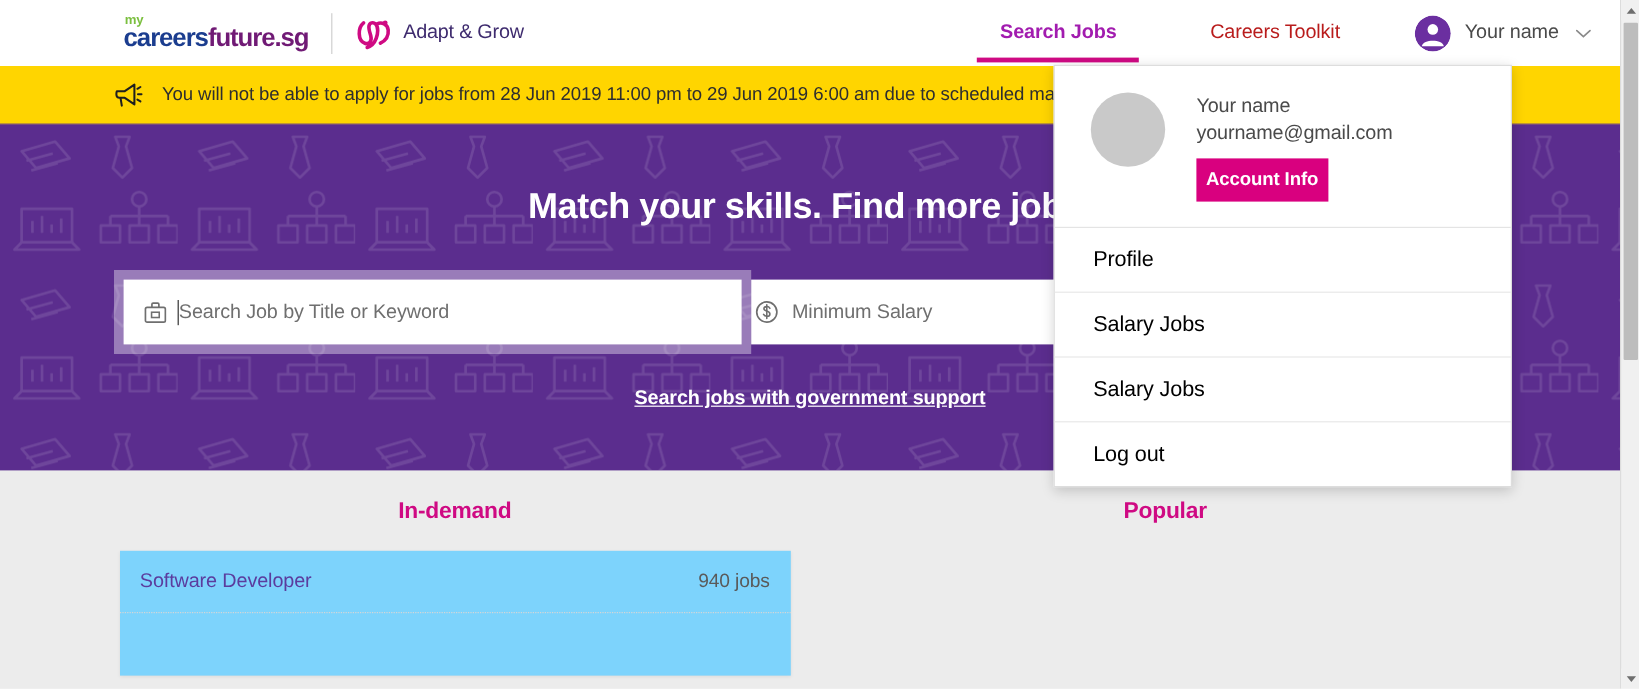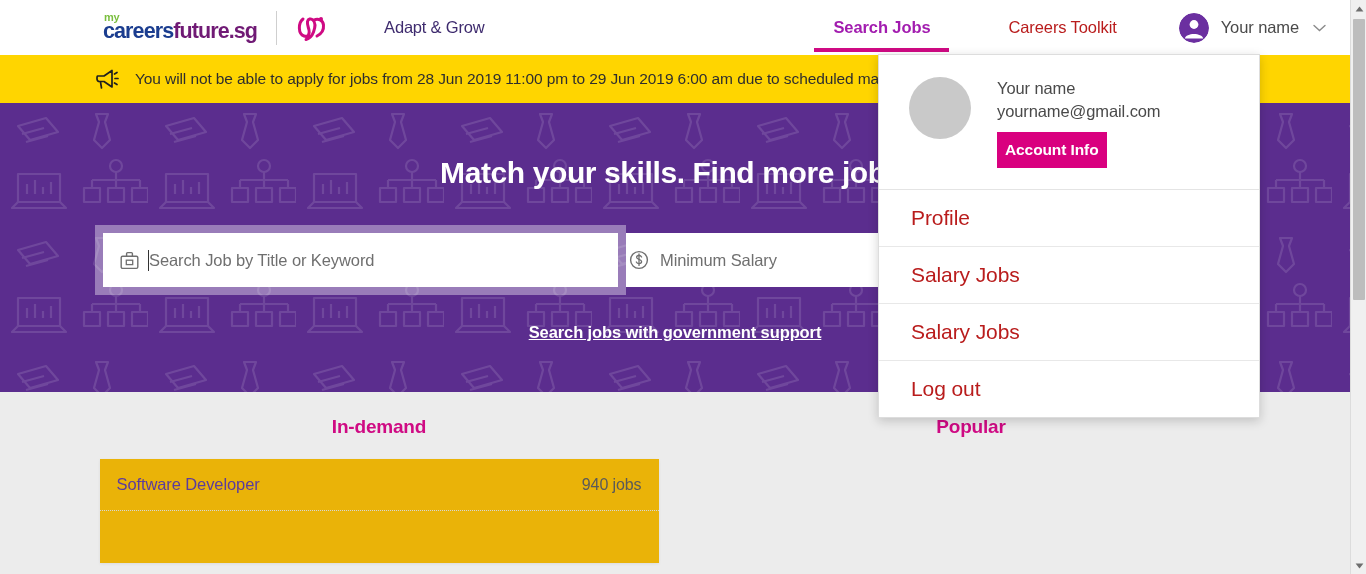--- a/index.html
+++ b/index.html
@@ -56,21 +56,21 @@
     display: block;
   }
   .mcf-careers { color: #1b3d8f; }
   .mcf-future { color: #701a75; }
   .logo-divider {
     width: 1px;
     height: 34px;
     background: #cfcfcf;
     margin: 0 19px 0 19px;
   }
-  .ag-logo { display: flex; align-items: center; gap: 48px; }
+  .ag-logo { display: flex; align-items: center; }
   .ag-mark { width: 38px; height: 28px; display: block; }
   .ag-text {
     font-size: 16.5px;
     color: #3e2b6e;
     margin-left: 2px;
     letter-spacing: -0.2px;
   }
 
   .nav {
     margin-left: auto;
@@ -238,21 +238,21 @@
   .card-col { width: 559px; }
   .card-heading {
     text-align: center;
     color: #cf0a83;
     font-size: 19px;
     font-weight: bold;
     letter-spacing: -0.2px;
     margin-bottom: 21px;
   }
   .card {
-    background: #eab308;
+    background: #7dd3fc;
     box-shadow: 0 1px 3px rgba(0,0,0,0.07);
   }
   .card-row {
     display: flex;
     align-items: center;
     justify-content: space-between;
     padding: 0 17px;
     height: 52px;
     border-bottom: 1px dotted #d6d6d6;
     cursor: pointer;
@@ -295,22 +295,22 @@
     font-size: 15.5px;
     font-weight: bold;
     padding: 9px 8px;
     border: none;
     cursor: pointer;
     letter-spacing: -0.1px;
     font-family: "Liberation Sans", sans-serif;
   }
   .dd-item {
     padding: 16px 0 16px 32px;
-    font-size: 21px;
-    color: #b91c1c;
+    font-size: 18px;
+    color: #000000;
     border-bottom: 1px solid #e8e8e8;
     cursor: pointer;
     letter-spacing: -0.1px;
   }
   .dd-item:last-child { border-bottom: none; }
 
   
   .scrollbar {
     position: absolute;
     right: 0; top: 0;

